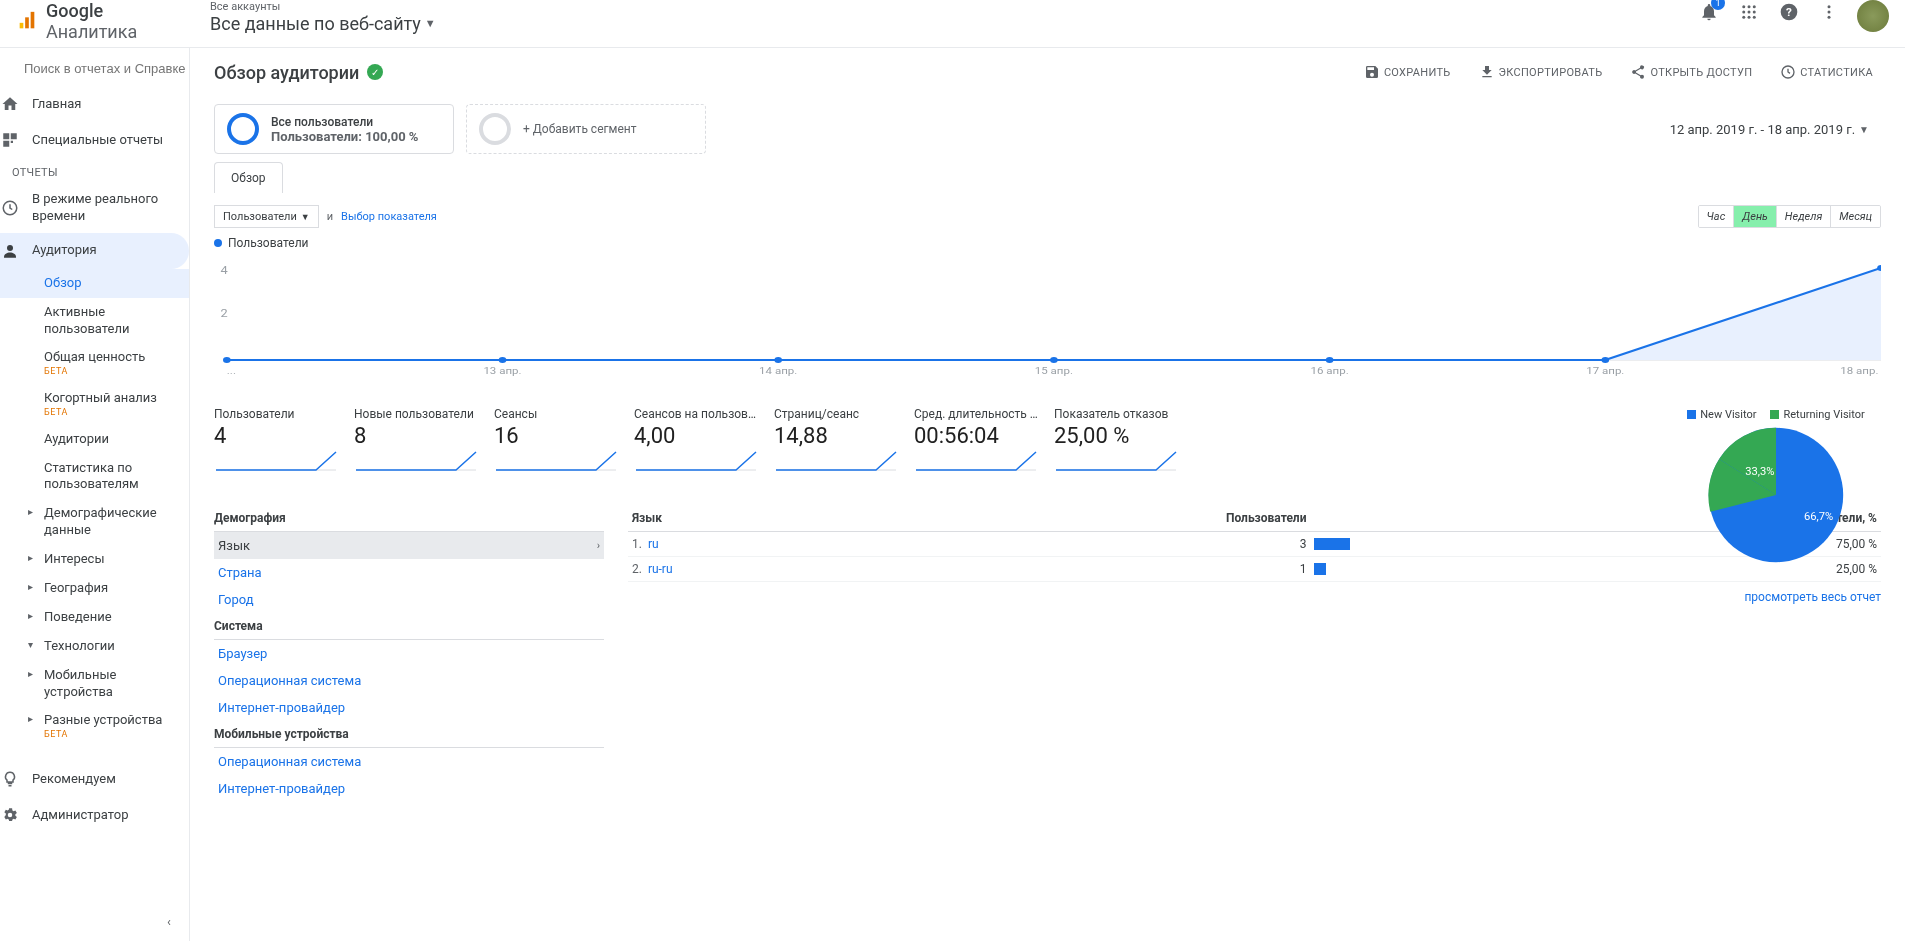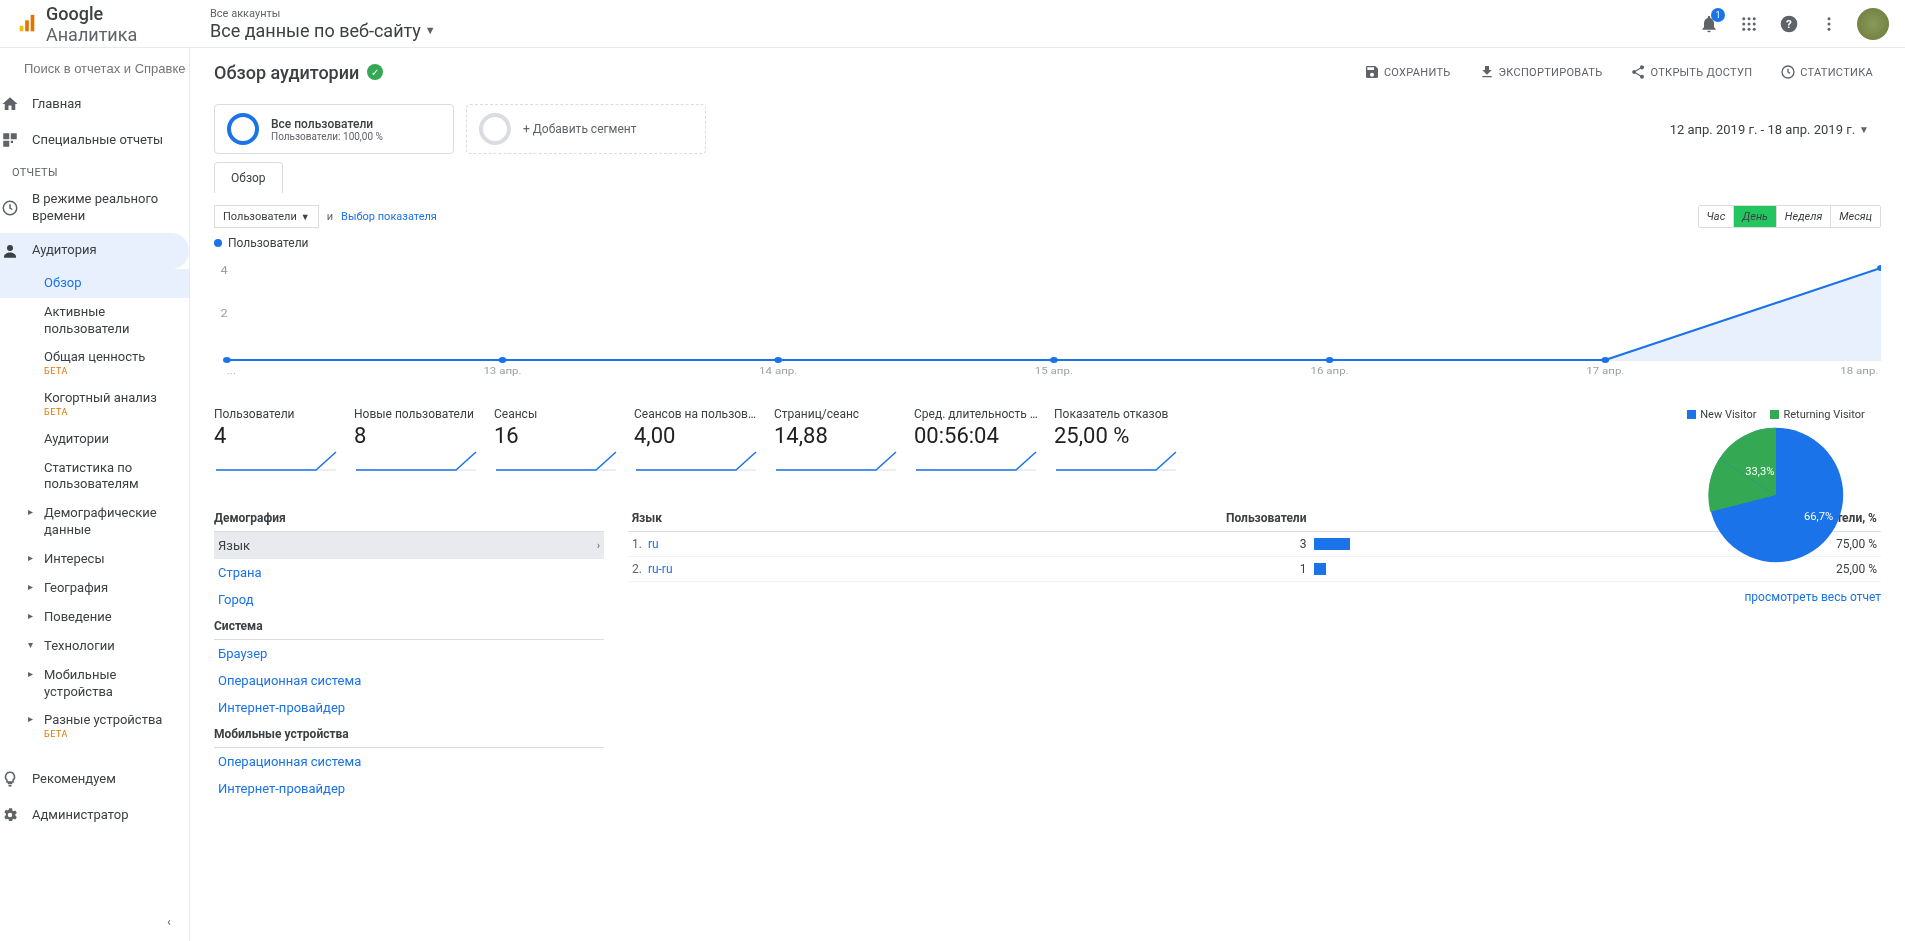--- a/index.html
+++ b/index.html
@@ -1,19 +1,19 @@
 <!DOCTYPE html>
 <html><head>
 <meta charset="utf-8">
 <style>
 * { box-sizing: border-box; margin: 0; padding: 0; }
 body { font-family: Roboto, Arial, sans-serif; font-size: 13px; color: #3c4043; background: #fff; }
 a { text-decoration: none; color: #1a73e8; }
 
-.header { display: flex; align-items: center; height: 48px; border-bottom: 1px solid #e8eaed; padding: 12px 16px; }
+.header { display: flex; align-items: flex-start; height: 48px; border-bottom: 1px solid #e8eaed; padding: 0 16px; }
 .logo-wrap { display: flex; align-items: center; gap: 8px; width: 170px; }
 .logo-icon { width: 24px; height: 24px; }
 .logo-text { font-size: 18px; color: #5f6368; }
 .logo-text b { color: #3c4043; font-weight: 500; }
 .acct-block { display: flex; flex-direction: column; margin-left: 24px; }
 .acct-label { font-size: 11px; color: #5f6368; }
 .acct-view  { font-size: 18px; color: #3c4043; display: flex; align-items: center; gap: 4px; cursor: pointer; }
 .header-spacer { flex: 1; }
 .hdr-icon { width: 24px; height: 24px; margin-left: 16px; color: #5f6368; cursor: pointer; display: flex; align-items: center; justify-content: center; position: relative; }
 .badge { position: absolute; top: -4px; right: -4px; background: #1a73e8; color: #fff; font-size: 9px; border-radius: 50%; width: 14px; height: 14px; display: flex; align-items: center; justify-content: center; }
@@ -42,34 +42,34 @@
 .toolbar-spacer { flex: 1; }
 .tool-btn { display: flex; align-items: center; gap: 4px; color: #5f6368; font-size: 11px; cursor: pointer; text-transform: uppercase; letter-spacing: 0.3px; padding: 4px 8px; }
 .tool-btn svg { width: 16px; height: 16px; }
 
 .segments-row { display: flex; align-items: center; padding: 8px 24px; gap: 12px; }
 .segment-card { border: 1px solid #dadce0; border-radius: 4px; padding: 8px 12px; display: flex; align-items: center; gap: 12px; min-width: 240px; cursor: pointer; }
 .seg-ring { width: 32px; height: 32px; border: 4px solid #1a73e8; border-radius: 50%; }
 .seg-ring-gray { border-color: #dadce0; }
 .seg-text { display: flex; flex-direction: column; }
 .seg-title { font-size: 12px; font-weight: 500; }
-.seg-sub { font-size: 10px; color: #5f6368; }
+.seg-sub { font-size: 13px; color: #5f6368; font-weight: bold; }
 .date-range { margin-left: auto; font-size: 13px; color: #3c4043; display: flex; align-items: center; gap: 4px; cursor: pointer; padding-right: 12px; }
 
 .tabs { display: flex; padding: 0 24px; }
 .tab { padding: 8px 16px; border: 1px solid #dadce0; border-bottom: none; font-size: 12px; background: #fff; cursor: pointer; border-radius: 4px 4px 0 0; }
 
 .chart-controls { display: flex; align-items: center; padding: 12px 24px 4px; gap: 8px; }
 .dim-select { border: 1px solid #dadce0; padding: 4px 8px; font-size: 11px; color: #3c4043; cursor: pointer; background: #fff; display: flex; align-items: center; gap: 4px; }
 .compare-link { font-size: 11px; color: #1a73e8; cursor: pointer; }
 .ctl-spacer { flex: 1; }
 .period-group { display: flex; border: 1px solid #dadce0; border-radius: 2px; overflow: hidden; font-style: italic; }
 .period-btn { padding: 4px 8px; font-size: 11px; cursor: pointer; background: #fff; border-left: 1px solid #dadce0; }
 .period-btn:first-child { border-left: none; }
-.period-active { background: #22c55e; }
+.period-active { background: #86efac; }
 
 .legend-dot { width: 8px; height: 8px; border-radius: 50%; display: inline-block; }
 .chart-legend { padding: 4px 24px; font-size: 12px; display: flex; align-items: center; gap: 6px; }
 
 .chart-area { padding: 8px 24px; }
 .line-chart { width: 100%; height: 120px; }
 
 .metrics-row { display: flex; flex-wrap: wrap; padding: 8px 16px; gap: 0; }
 .metric-card { width: 140px; padding: 6px 8px; cursor: pointer; }
 .metric-label { font-size: 12px; color: #3c4043; white-space: nowrap; overflow: hidden; text-overflow: ellipsis; }

